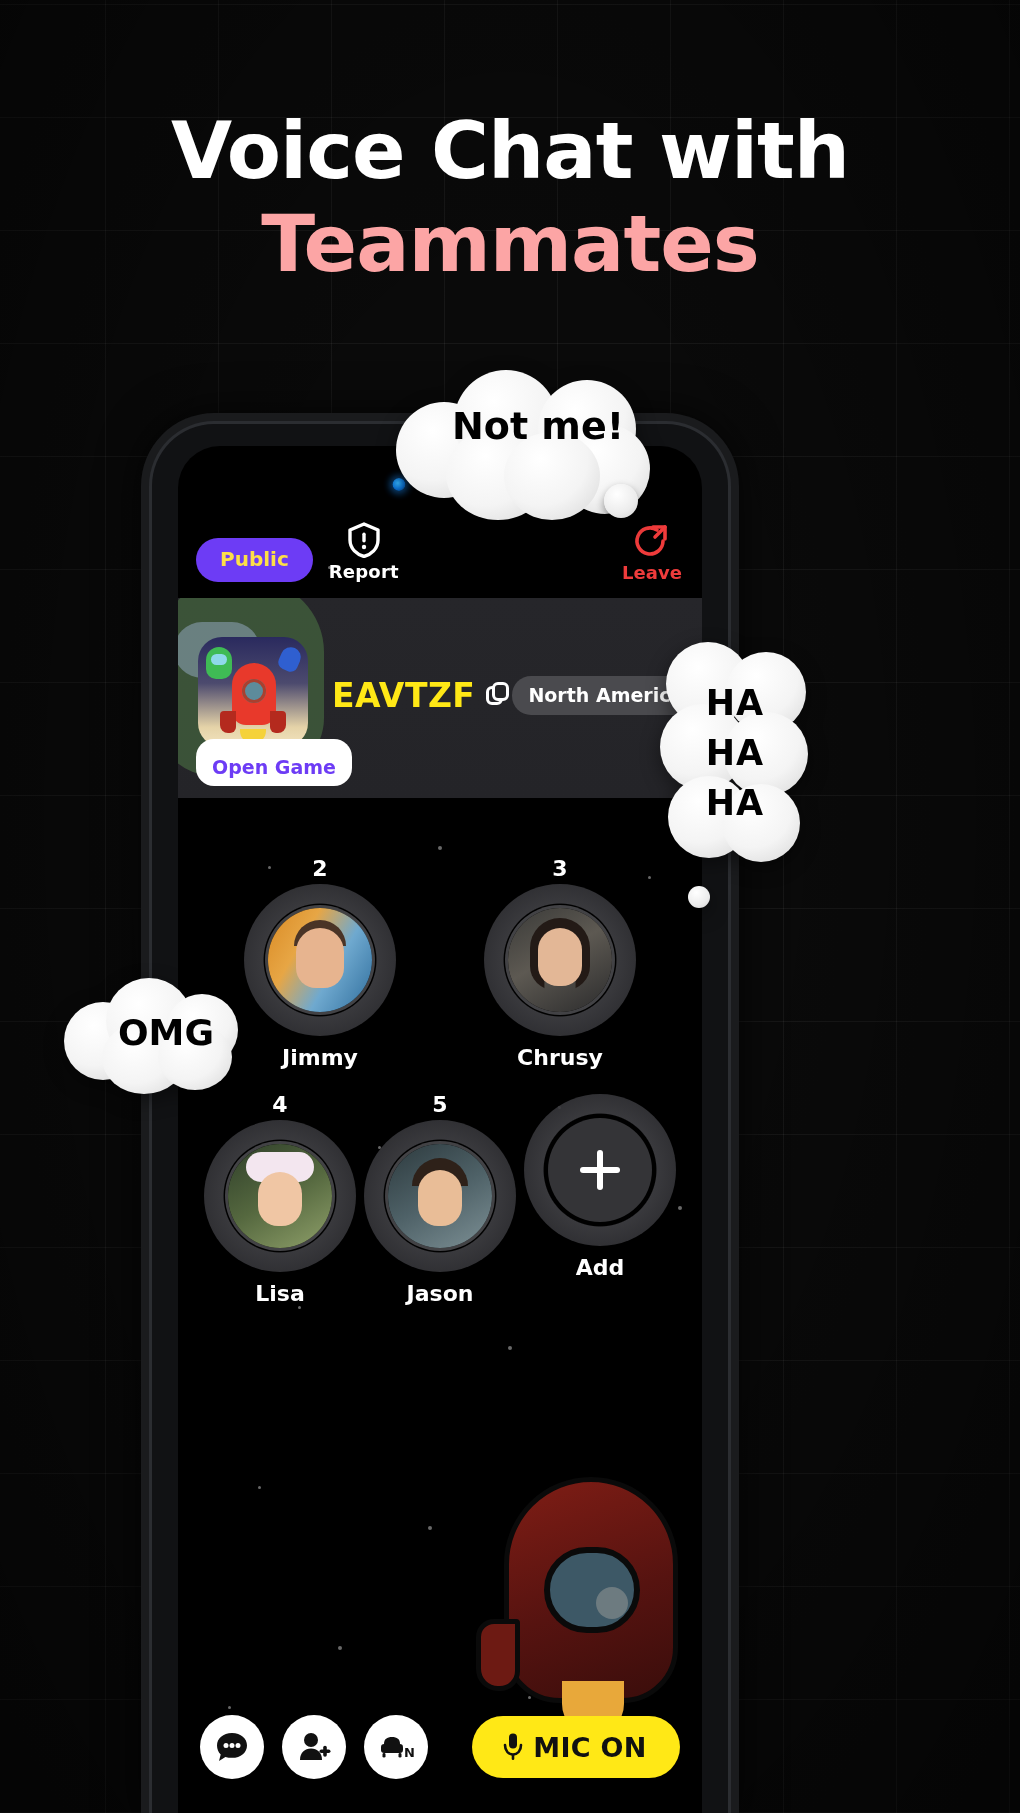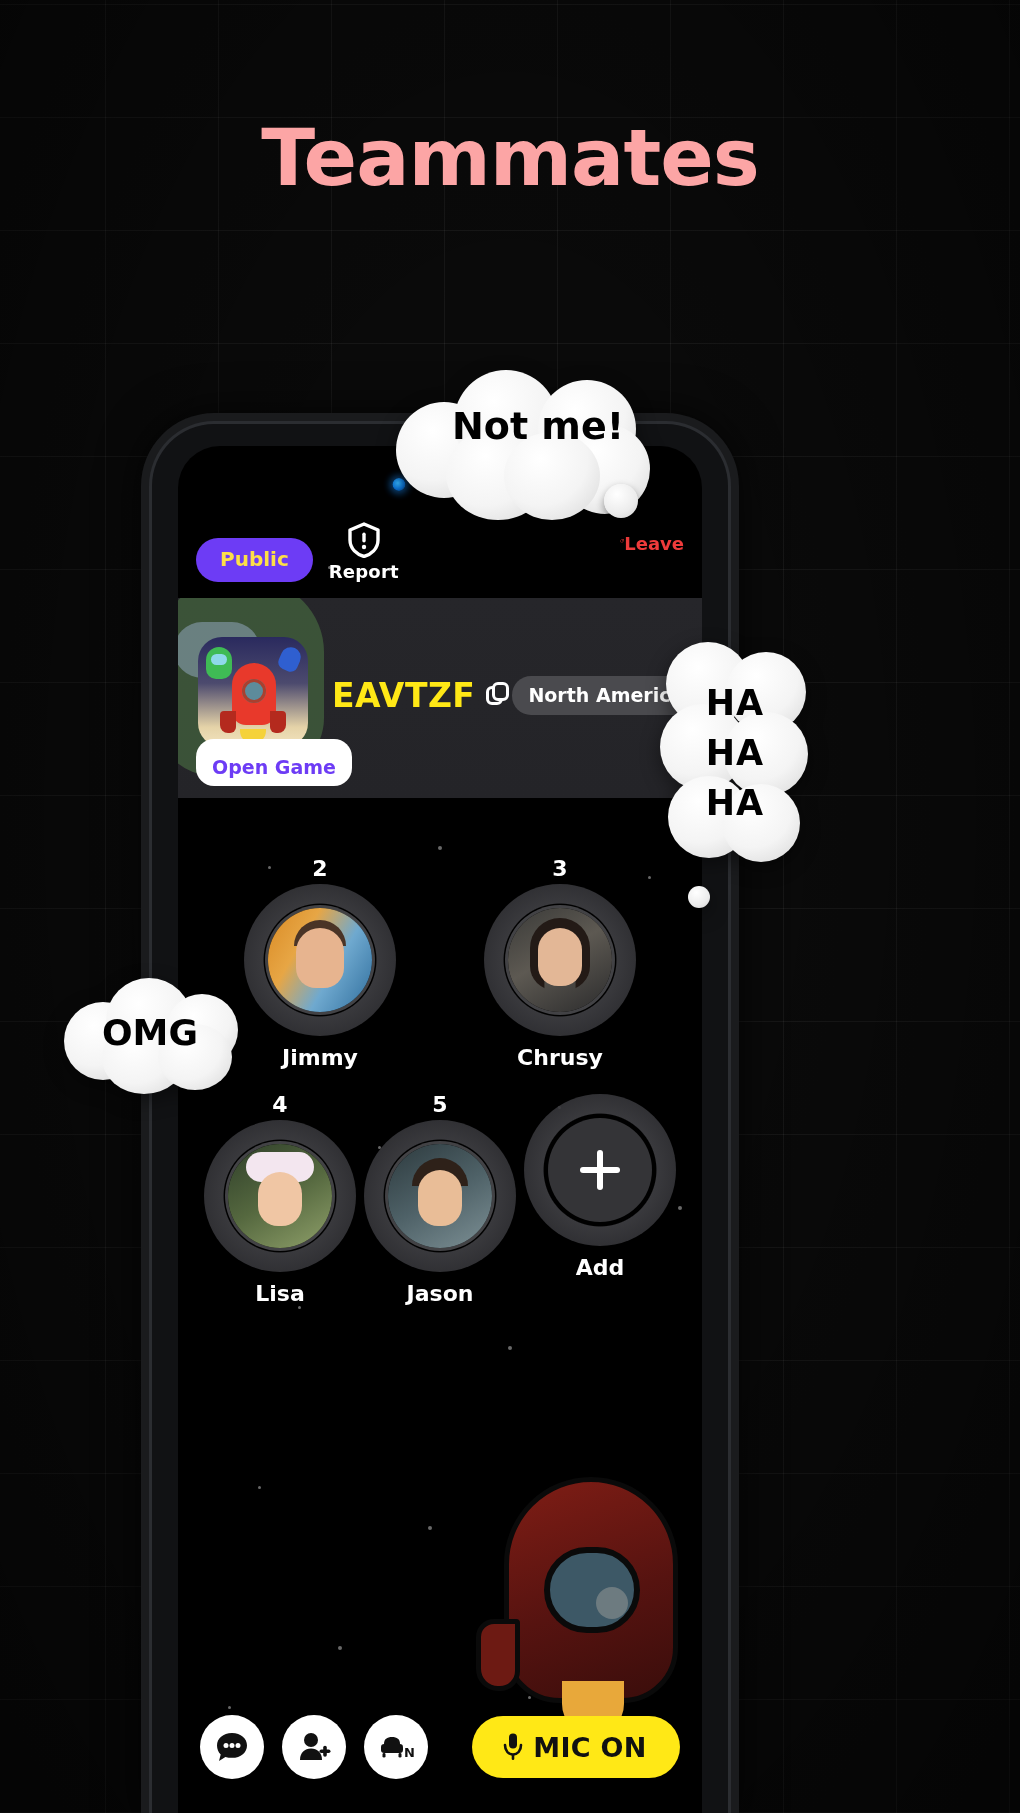--- a/index.html
+++ b/index.html
@@ -79,21 +79,21 @@
   .pill-public{
     background:#6d3cf5; color:#fde047; border-radius:22px;
     font-size:20px; font-weight:700; padding:9px 24px 11px;
     font-family:"DejaVu Sans", sans-serif; margin-top:16px;
   }
   .report{
     margin-left:20px; display:flex; flex-direction:column; align-items:center; width:62px;
   }
   .report .lbl{color:#fff;font-size:18px;font-weight:700;margin-top:3px;letter-spacing:.2px;}
   .spacer{flex:1;}
-  .leave{display:flex;flex-direction:row;align-items:center;width:64px;margin-top:2px;}
+  .leave{display:flex;flex-direction:column;align-items:center;width:64px;margin-top:2px;}
   .leave .lbl{color:#ef3b3b;font-size:18px;font-weight:700;margin-top:4px;}
 
   
   .gamecard{
     position:absolute; left:0; right:0; top:152px; height:200px;
     background:linear-gradient(180deg,#26262a 0%,#242428 100%);
     z-index:4; overflow:hidden;
   }
   .gc-crewmate{
     position:absolute; left:-22px; top:-18px; width:168px; height:196px;
@@ -214,29 +214,30 @@
   .b-notme{left:392px;top:366px;width:260px;height:150px;}
   .b-notme .bub-txt{left:16px;top:38px;width:260px;font-size:38px;}
   .b-notme .tail{position:absolute;left:212px;top:118px;width:34px;height:34px;border-radius:50%;background:radial-gradient(circle at 38% 30%, #ffffff 0%, #ececec 60%, #d2d2d2 100%);box-shadow:0 4px 8px rgba(0,0,0,.4);}
 
   .b-haha{left:660px;top:638px;width:150px;height:238px;}
   .b-haha .bub-txt{left:0;top:40px;width:150px;font-size:0;}
   .b-haha .hl{display:block;font-size:35px;line-height:50px;letter-spacing:1px;}
   .b-haha .tail{position:absolute;left:28px;top:248px;width:22px;height:22px;border-radius:50%;background:radial-gradient(circle at 38% 30%, #ffffff 0%, #ececec 60%, #d2d2d2 100%);}
 
   .b-omg{left:62px;top:976px;width:176px;height:120px;}
-  .b-omg .bub-txt{left:0;top:36px;width:176px;font-size:36px;}
+  .b-omg .bub-txt{left:16px;top:36px;width:176px;font-size:36px;}
 </style>
 </head>
 <body>
 
 <div class="grid-bg"></div>
 <div class="vignette"></div>
 
 <div class="headline">
+  <span class="l1">Voice Chat with</span>
   <span class="l2">Teammates</span>
 </div>
 
 <div class="phone">
   <div class="phone-screen">
 
     <div class="notch-cam"></div>
     <div class="notch-speaker"></div>
 
     <div class="stars">

